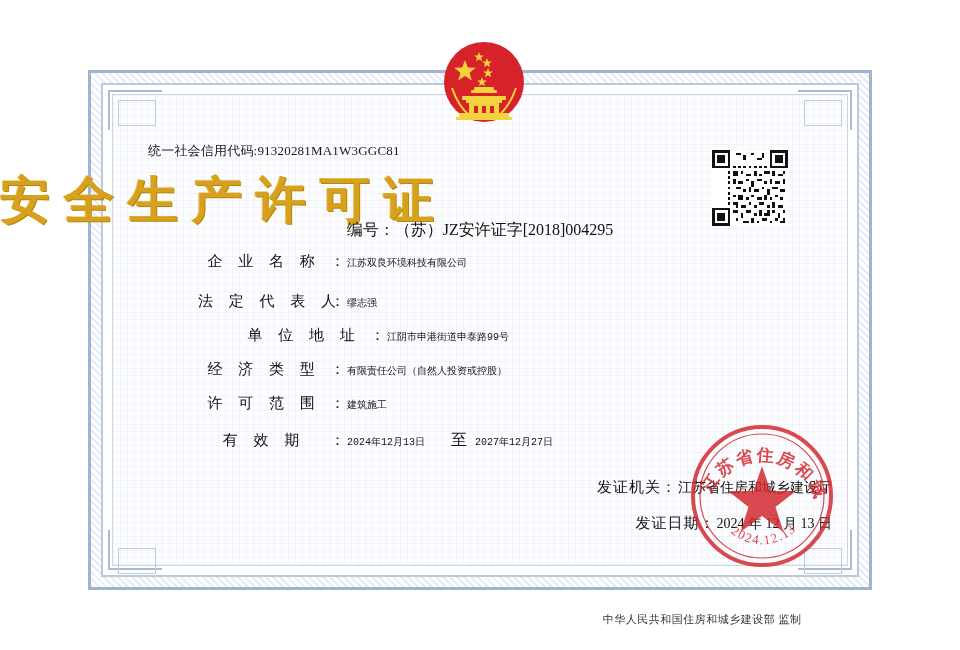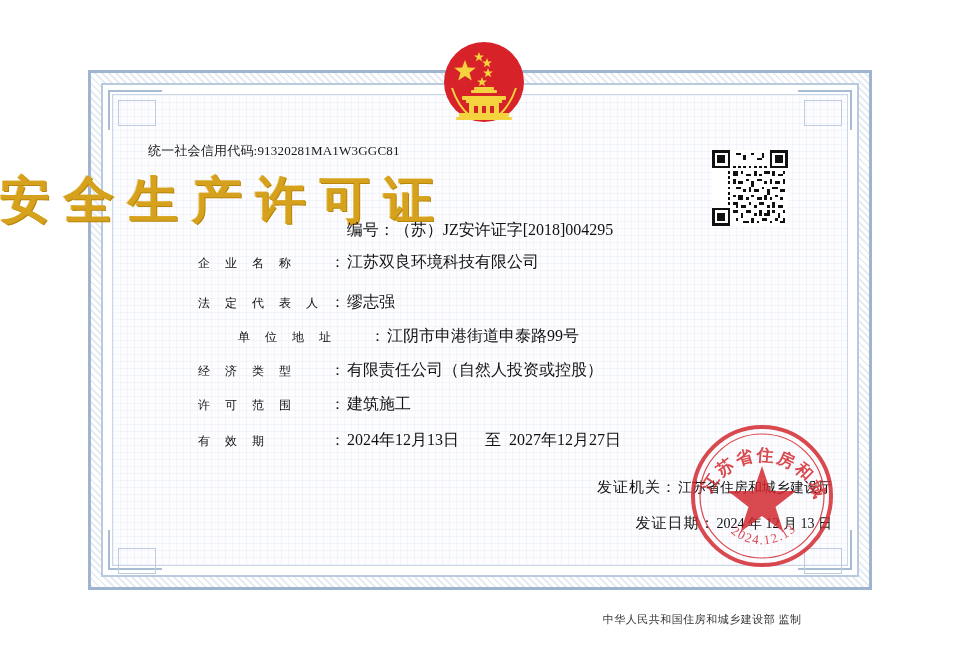--- a/index.html
+++ b/index.html
@@ -134,26 +134,28 @@
     position: absolute;
     left: 198px;
     font-size: 15px;
     color: #111;
     white-space: nowrap;
   }
   .field .lbl {
     display: inline-block;
     width: 132px;
     letter-spacing: 6px;
-    font-size: 12px;
+    font-size: 15px;
+    text-align: center;
   }
   .field .colon { margin-right: 2px; }
   .field .val {
-    font-size: 16px;
+    font-size: 10px;
     color: #111;
+    font-family: Liberation Mono, monospace;
   }
   #f0 { top: 240px; }
   #f1 { top: 280px; }
   #f2 { top: 314px; margin-left: 40px; }
   #f3 { top: 348px; }
   #f4 { top: 382px; }
   #f5 { top: 418px; }
 
   .valid-to {
     margin-left: 26px;

